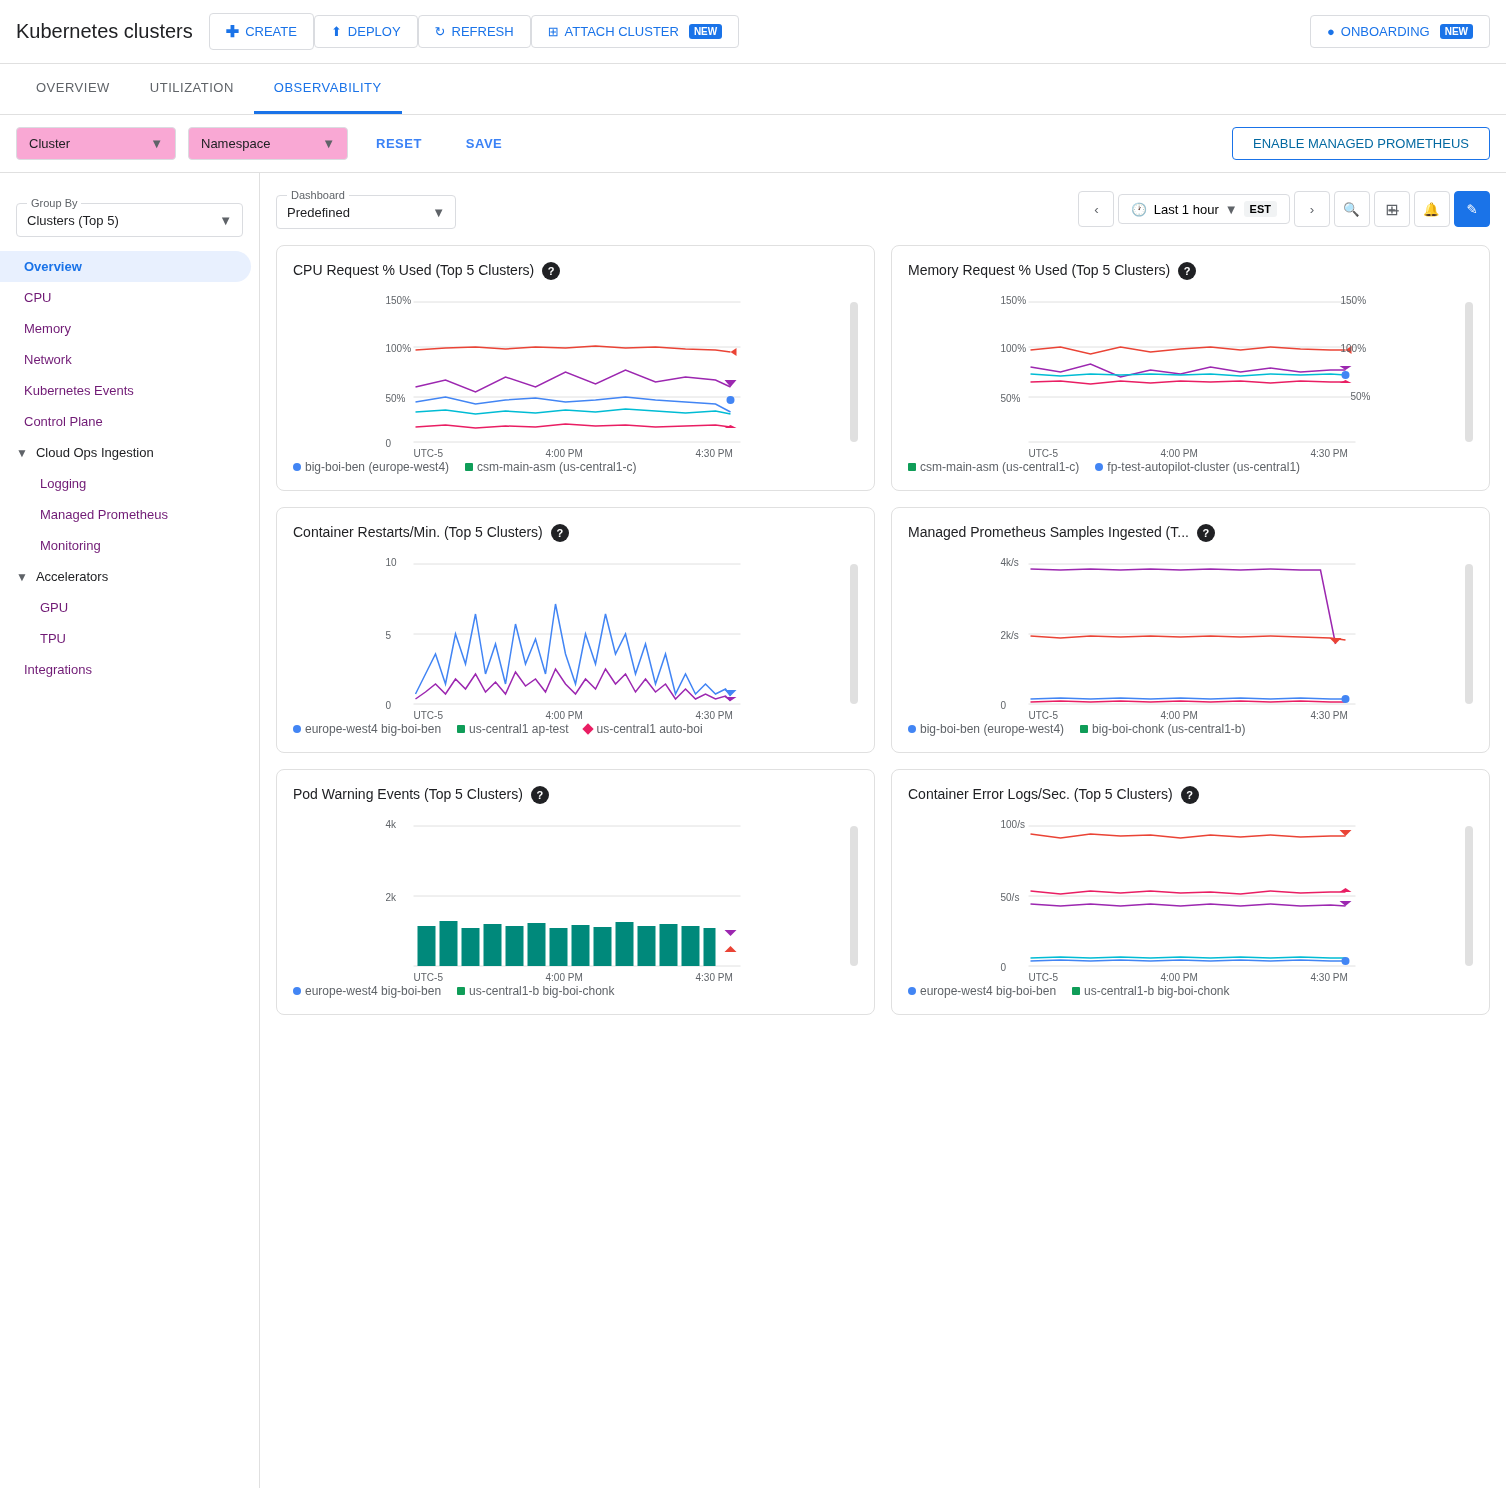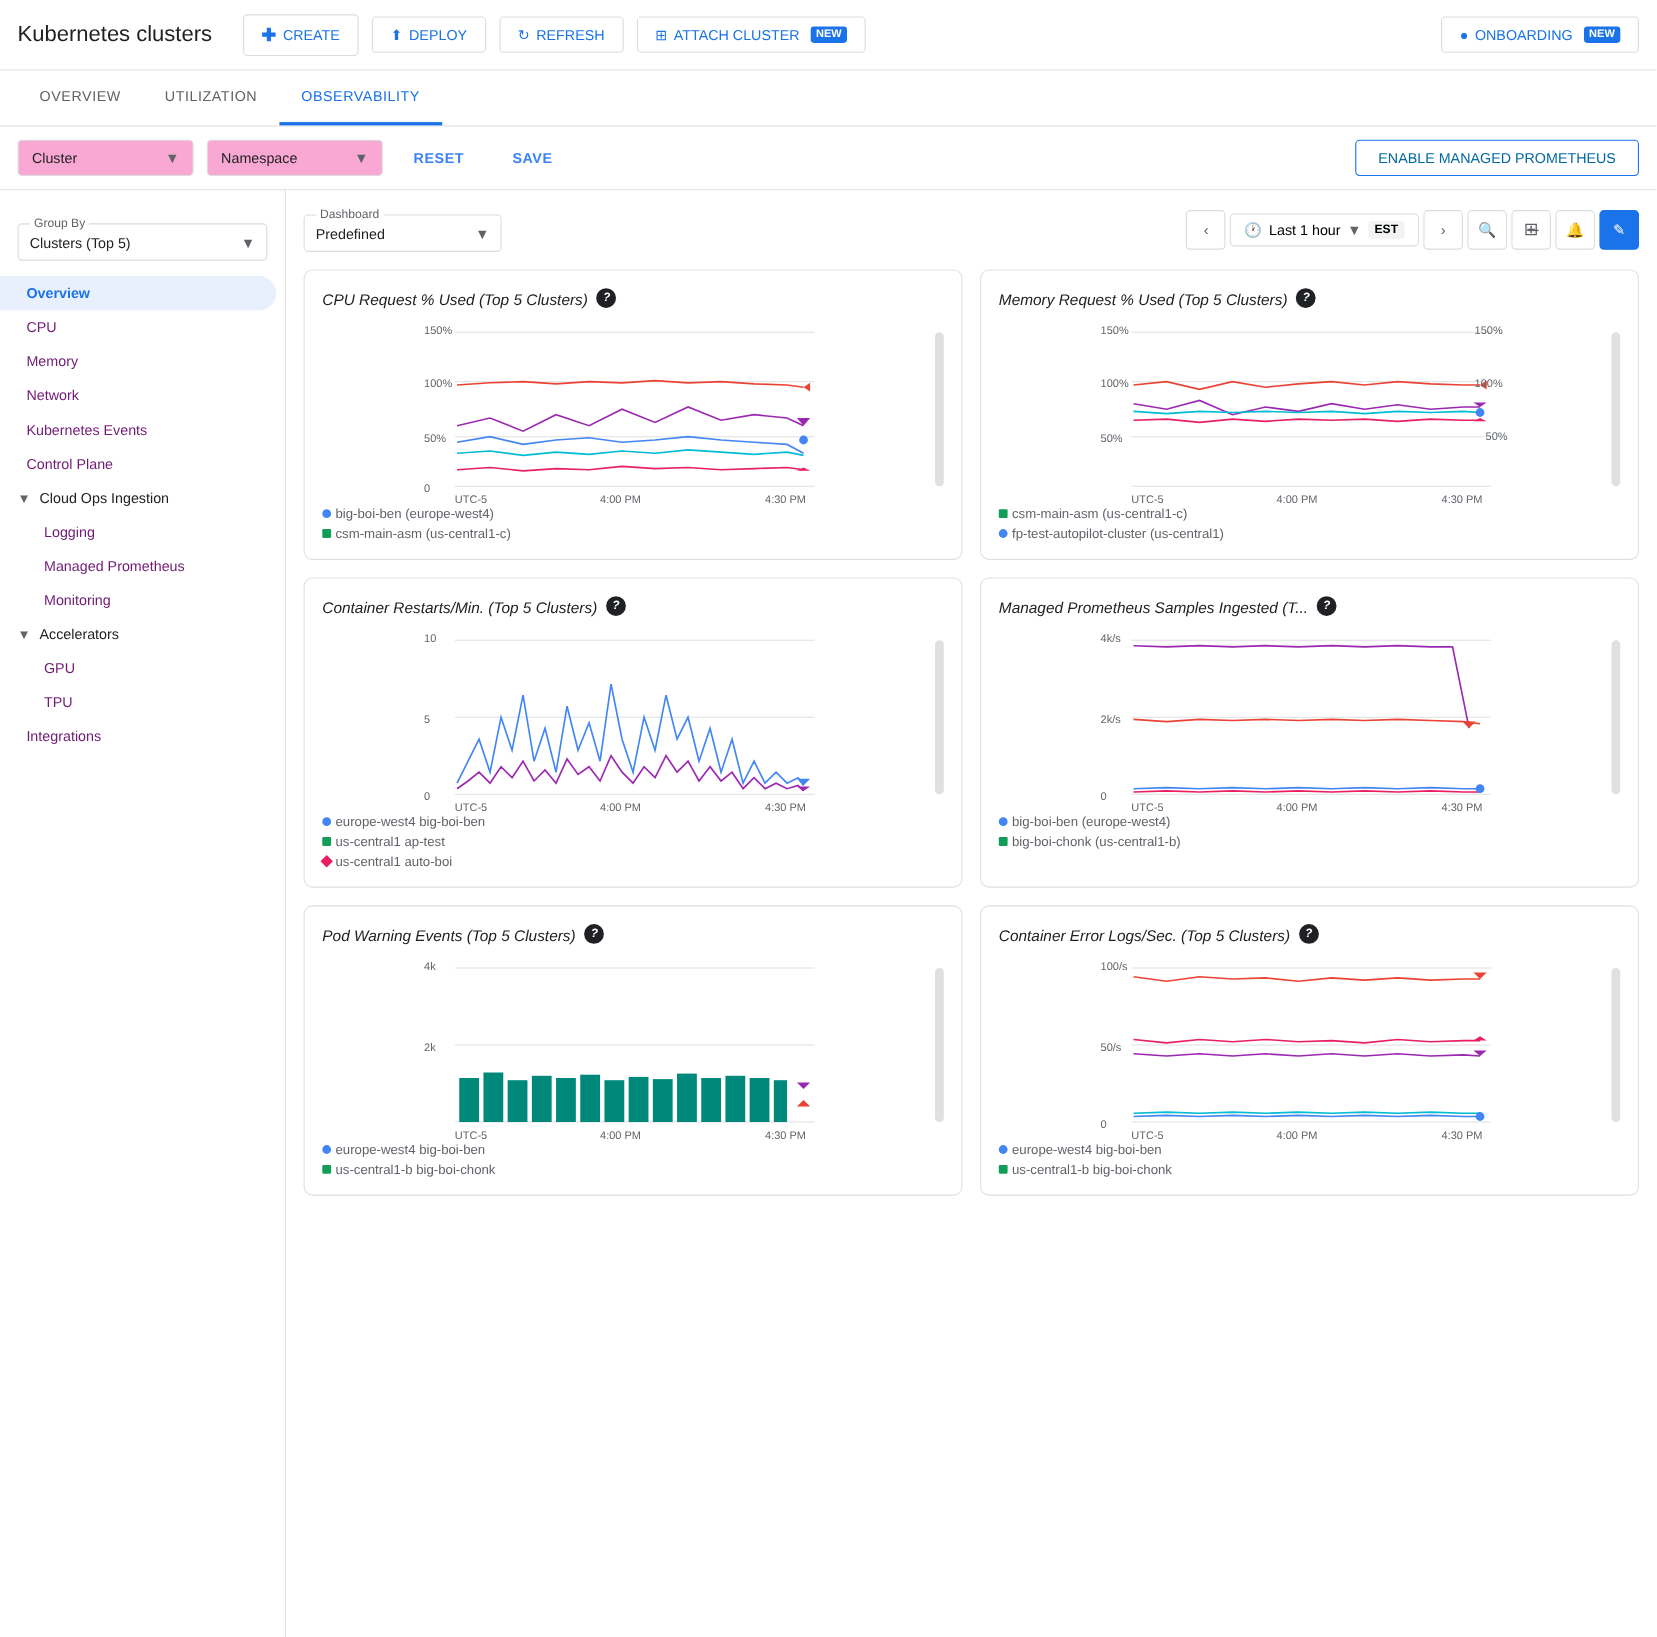--- a/index.html
+++ b/index.html
@@ -1,19 +1,19 @@
 <!DOCTYPE html>
 <html><head>
   <meta charset="utf-8">
   <style>
     * { box-sizing: border-box; margin: 0; padding: 0; }
     body { font-family: 'Google Sans', Arial, sans-serif; font-size: 13px; background: #fff; color: #202124; }
 
     
-    .header { display: flex; align-items: center; padding: 0 16px; height: 64px; border-bottom: 1px solid #e0e0e0; gap: 12px; }
+    .header { display: flex; align-items: center; padding: 0 16px; height: 64px; border-bottom: 1px solid #e0e0e0; gap: 0; }
     .header-title { font-size: 20px; font-weight: 400; color: #202124; margin-right: 16px; flex-shrink: 0; }
     .header-btn { display: flex; align-items: center; gap: 6px; padding: 8px 16px; border: 1px solid #dadce0; border-radius: 4px; background: #fff; color: #1a73e8; font-size: 13px; cursor: pointer; font-weight: 500; text-decoration: none; }
     .new-badge { background: #1a73e8; color: #fff; font-size: 10px; font-weight: 700; padding: 2px 5px; border-radius: 3px; margin-left: 4px; }
     .header-spacer { flex: 1; }
     .onboarding-btn { display: flex; align-items: center; gap: 6px; padding: 8px 16px; border: 1px solid #dadce0; border-radius: 4px; background: #fff; color: #1a73e8; font-size: 13px; cursor: pointer; font-weight: 500; }
 
     
     .tabs { display: flex; border-bottom: 1px solid #e0e0e0; padding: 0 16px; }
     .tab { padding: 16px 20px; font-size: 13px; font-weight: 500; color: #5f6368; cursor: pointer; border-bottom: 3px solid transparent; text-transform: uppercase; letter-spacing: 0.5px; }
     .tab.active { color: #1a73e8; border-bottom-color: #1a73e8; }
@@ -44,23 +44,23 @@
     .dashboard-spacer { flex: 1; }
     .time-controls { display: flex; align-items: center; gap: 4px; }
     .time-btn { display: flex; align-items: center; gap: 6px; padding: 6px 12px; border: 1px solid #dadce0; border-radius: 4px; background: #fff; font-size: 13px; cursor: pointer; }
     .est-badge { background: #f1f3f4; padding: 2px 6px; border-radius: 3px; font-size: 11px; font-weight: 600; }
     .icon-btn { width: 36px; height: 36px; display: flex; align-items: center; justify-content: center; border: 1px solid #dadce0; border-radius: 4px; cursor: pointer; background: #fff; color: #5f6368; }
     .icon-btn.active { background: #1a73e8; color: #fff; border-color: #1a73e8; }
 
     
     .charts-grid { display: grid; grid-template-columns: 1fr 1fr; gap: 16px; }
     .chart-card { border: 1px solid #e0e0e0; border-radius: 8px; padding: 16px; background: #fff; }
-    .chart-title { font-size: 14px; font-weight: 500; margin-bottom: 12px; display: flex; align-items: flex-end; gap: 8px; font-style: italic; }
+    .chart-title { font-size: 14px; font-weight: 500; margin-bottom: 12px; display: flex; align-items: flex-start; gap: 8px; }
     .chart-area { position: relative; height: 160px; }
-    .chart-legend { margin-top: 8px; font-size: 12px; color: #5f6368; display: flex; flex-wrap: wrap; gap: 4px 16px; flex-direction: column; }
+    .chart-legend { margin-top: 8px; font-size: 12px; color: #5f6368; display: flex; flex-wrap: wrap; gap: 4px 16px; }
     .legend-item { display: flex; align-items: center; gap: 4px; }
     .legend-dot { width: 8px; height: 8px; border-radius: 50%; flex-shrink: 0; }
     .legend-square { width: 8px; height: 8px; border-radius: 1px; flex-shrink: 0; }
     .legend-diamond { width: 8px; height: 8px; transform: rotate(45deg); flex-shrink: 0; }
     .scrollbar-stub { width: 8px; background: #e0e0e0; border-radius: 4px; position: absolute; right: 0; top: 10px; bottom: 10px; }
 
     .help-icon { width: 18px; height: 18px; border-radius: 50%; background: #202124; color: #fff; display: inline-flex; align-items: center; justify-content: center; font-size: 11px; font-weight: 700; cursor: pointer; flex-shrink: 0; }
 
     svg.chart { width: 100%; height: 100%; overflow: visible; }
   </style>

